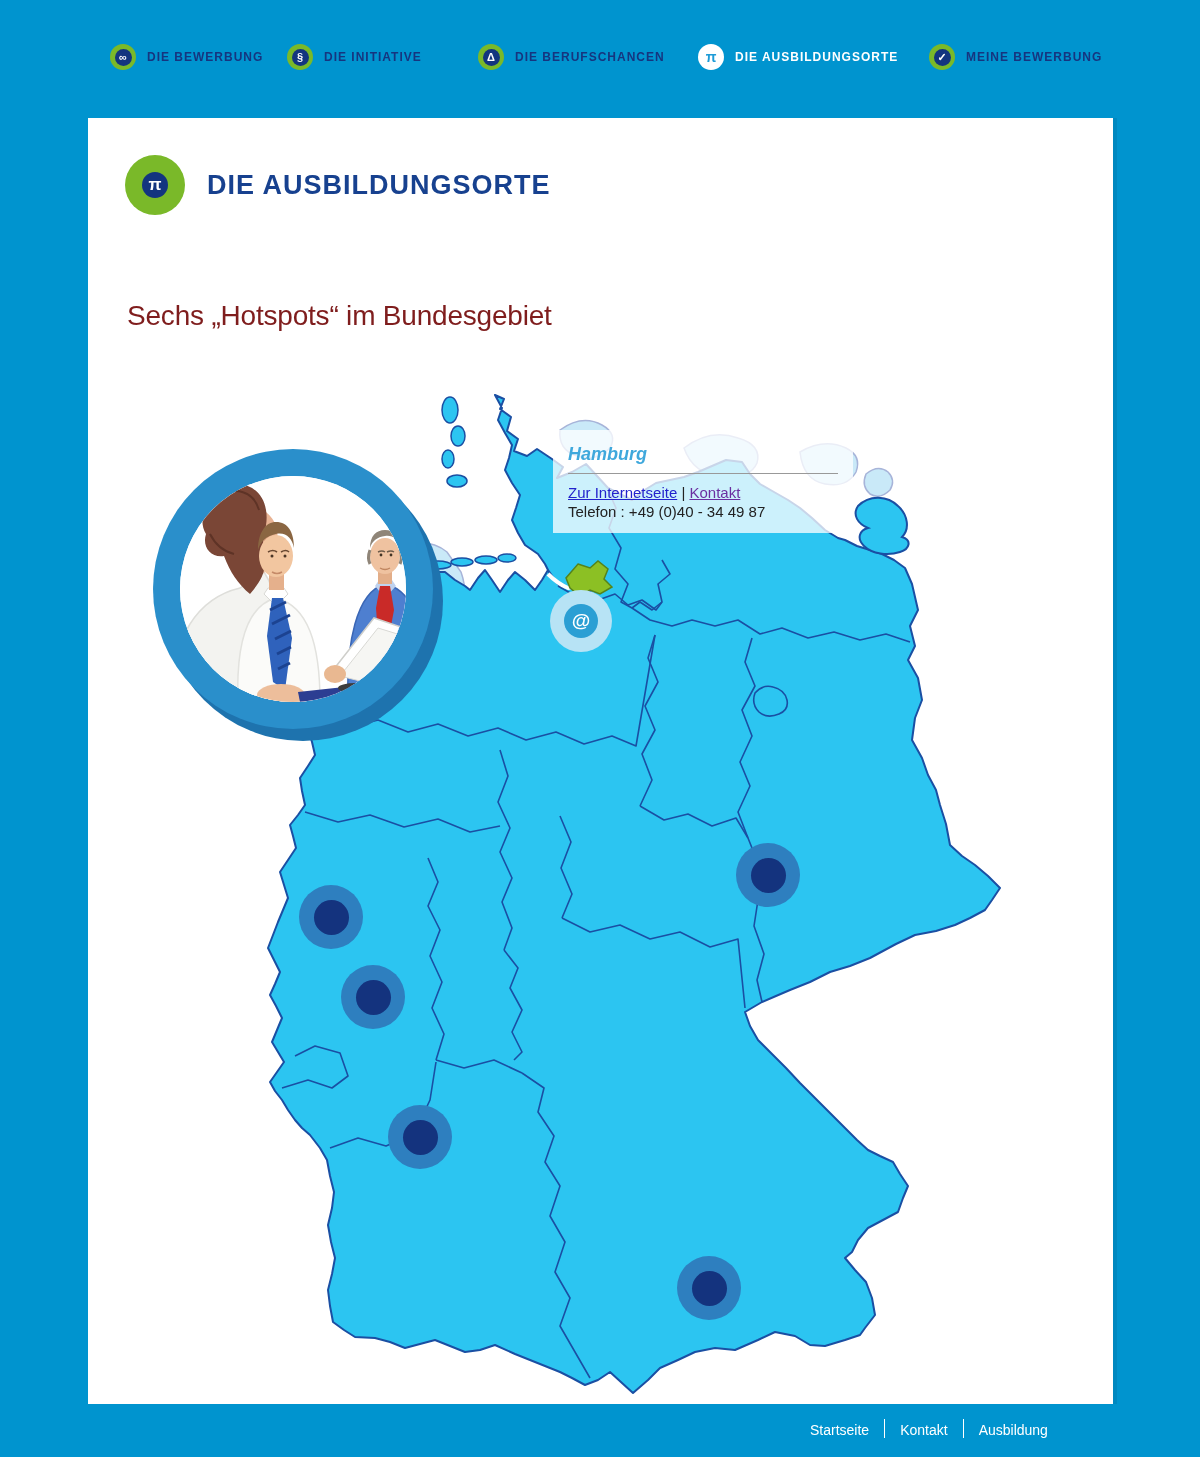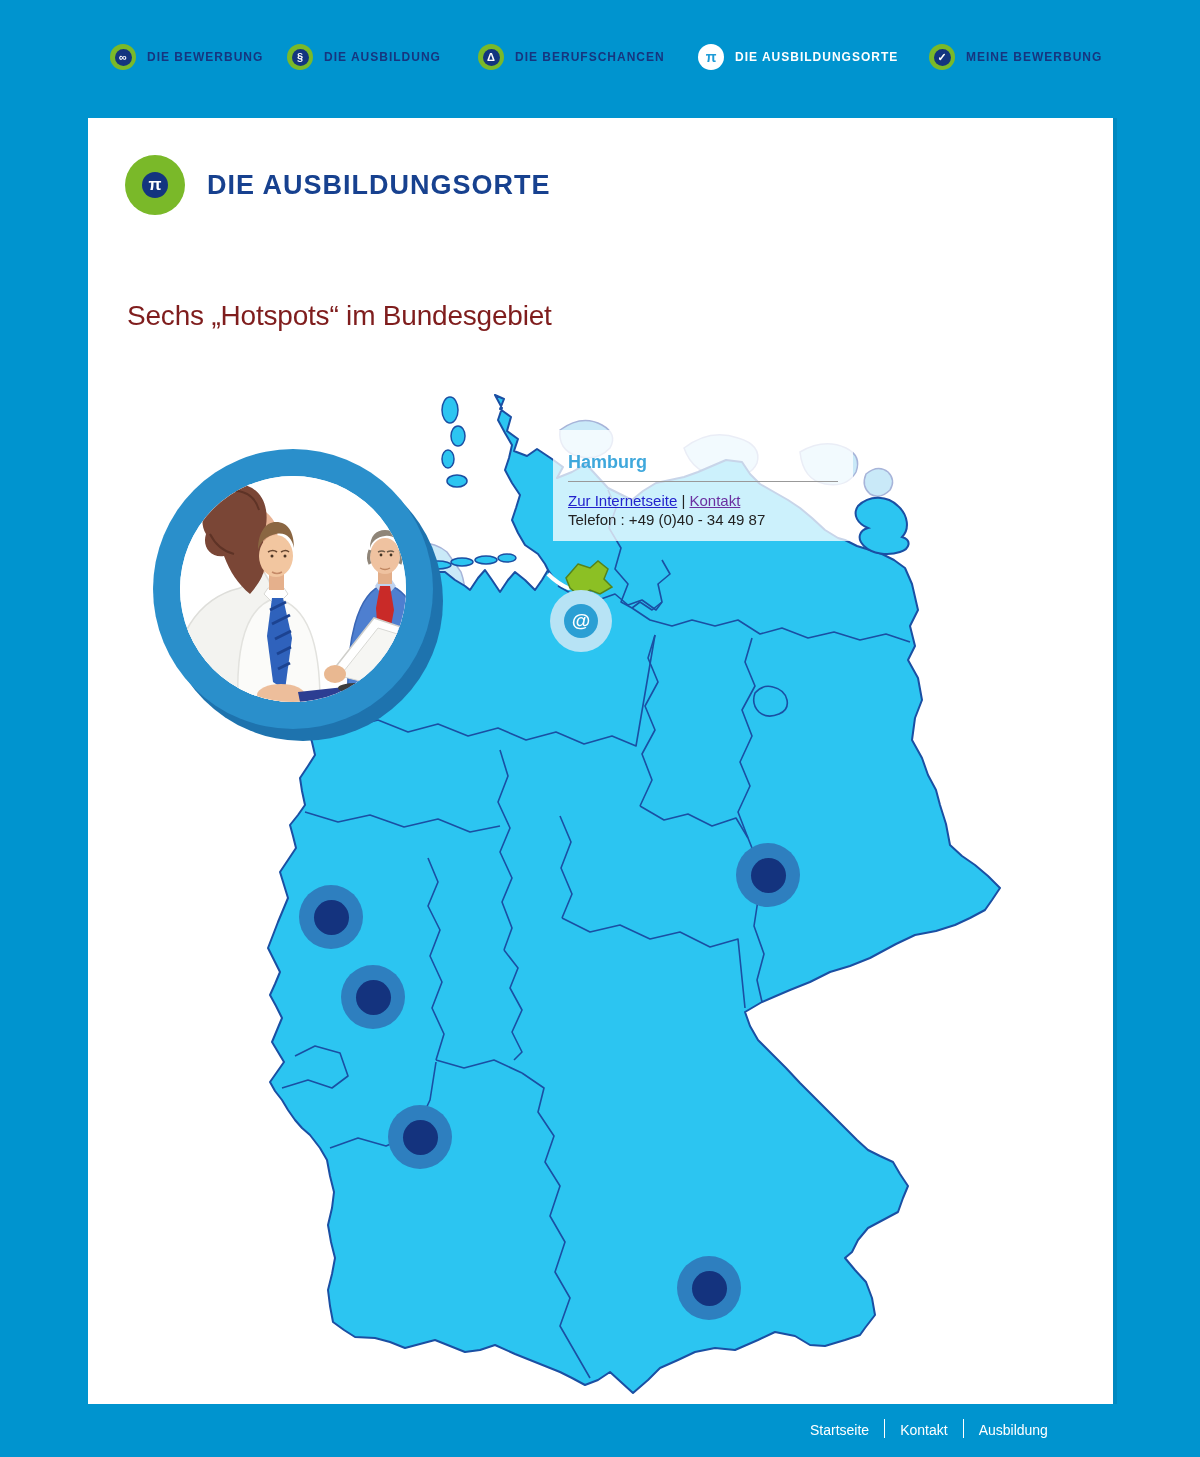--- a/index.html
+++ b/index.html
@@ -38,21 +38,21 @@
   .hotspot { position:absolute; width:64px; height:64px; border-radius:50%; background:#2E7FBF; display:flex; align-items:center; justify-content:center; cursor:pointer; }
   .hotspot .dot { width:35px; height:35px; border-radius:50%; background:#14337E; }
 
   
   #hamburg-marker { position:absolute; left:462px; top:472px; width:62px; height:62px; border-radius:50%; background:#B7E3F5; display:flex; align-items:center; justify-content:center; cursor:pointer; }
   #hamburg-marker .mid { width:34px; height:34px; border-radius:50%; background:#2B9FD4; color:#fff; font-size:19px; font-weight:bold; display:flex; align-items:center; justify-content:center; }
 
   
   #infobox { position:absolute; left:465px; top:312px; width:300px; background:rgba(255,255,255,0.76); padding:13px 15px 12px 15px; }
   #infobox h2 { font-size:20px; font-weight:bold; color:#1B3E91; line-height:23px; }
-  #infobox .city { font-size:18px; font-weight:bold; color:#3FA8DC; line-height:22px;margin-top:8px; }
+  #infobox .city { font-size:18px; font-weight:bold; font-style:italic; color:#3FA8DC; line-height:22px; }
   #infobox hr { border:none; border-top:1px solid #999; margin:8px 0 9px 0; }
   #infobox .row { font-size:15px; color:#222; line-height:19px; }
   #infobox a { cursor:pointer; }
   #infobox a.web { color:#2222CC; text-decoration:underline; }
   #infobox a.contact { color:#6B2FA0; text-decoration:underline; }
 
   
   #photo-shadow { position:absolute; left:75px; top:343px; width:280px; height:280px; border-radius:50%; background:#1E73AE; }
   #photo-ring { position:absolute; left:65px; top:331px; width:280px; height:280px; border-radius:50%; background:#2A8FCB; display:flex; align-items:center; justify-content:center; }
   #photo-clip { width:226px; height:226px; border-radius:50%; overflow:hidden; background:#fff; }
@@ -70,21 +70,21 @@
   <div class="nav-item" style="left:110px">
     <span class="nav-circle">
         <span class="inner">∞</span>
       </span>
     <span class="nav-label">DIE BEWERBUNG</span>
   </div>
   <div class="nav-item" style="left:287px">
     <span class="nav-circle">
         <span class="inner">§</span>
       </span>
-    <span class="nav-label">DIE AUSBILDUNG</span>
+    <span class="nav-label">DIE INITIATIVE</span>
   </div>
   <div class="nav-item" style="left:478px">
     <span class="nav-circle">
         <span class="inner">Δ</span>
       </span>
     <span class="nav-label">DIE BERUFSCHANCEN</span>
   </div>
   <div class="nav-item active" style="left:698px">
     <span class="nav-circle">
         <span class="inner">π</span>

